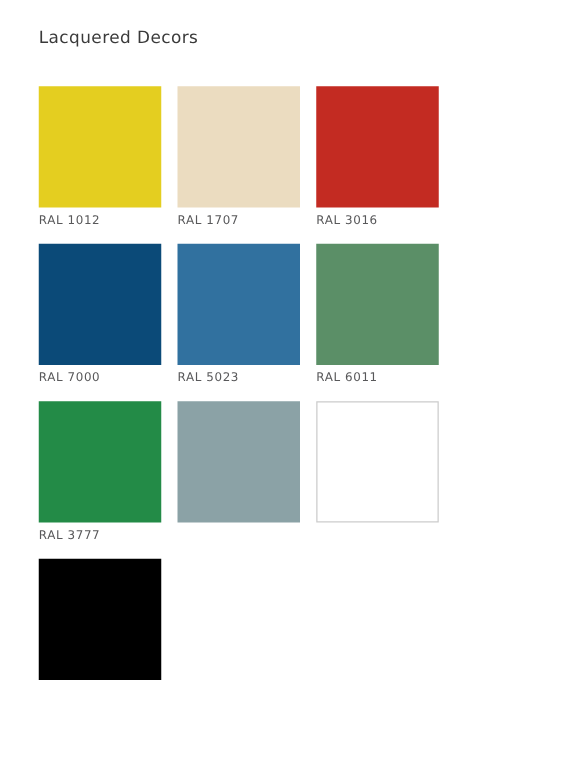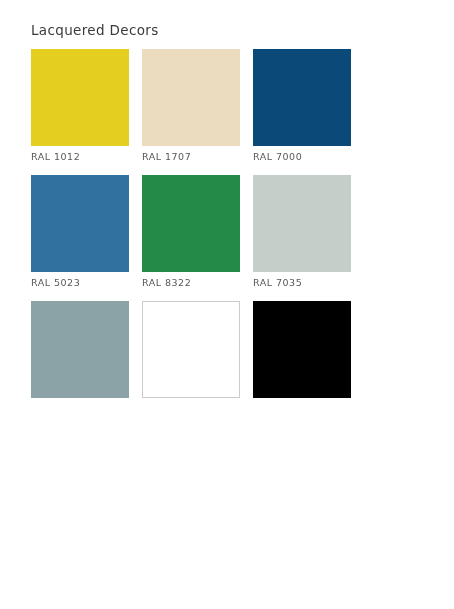--- a/index.html
+++ b/index.html
@@ -31,21 +31,21 @@
     font-weight: 400;
     letter-spacing: 0.35px;
     color: #3a3a3a;
     font-family: "DejaVu Sans", sans-serif;
     white-space: nowrap;
   }
 
   .swatch-grid {
     position: absolute;
     left: 31px;
-    top: 49px;
+    top: 69px;
     width: 394px;
     display: grid;
     grid-template-columns: 98px 98px 98px;
     column-gap: 33px;
     row-gap: 39px;
     gap: 13px;
   }
 
   .swatch-cell {
     width: 98px;
@@ -81,34 +81,38 @@
   <div class="swatch-grid">
       <div class="swatch-cell">
         <div class="swatch-chip" style="background-color: rgb(228, 206, 32);"></div>
         <div class="swatch-label">RAL 1012</div>
       </div>
       <div class="swatch-cell">
         <div class="swatch-chip" style="background-color: rgb(235, 220, 192);"></div>
         <div class="swatch-label">RAL 1707</div>
       </div>
       <div class="swatch-cell">
+        <div class="swatch-chip" style="background-color: rgb(195, 43, 34);"></div>
+        <div class="swatch-label">RAL 3016</div>
+      </div>
+      <div class="swatch-cell">
         <div class="swatch-chip" style="background-color: rgb(11, 74, 120);"></div>
         <div class="swatch-label">RAL 7000</div>
       </div>
       <div class="swatch-cell">
         <div class="swatch-chip" style="background-color: rgb(49, 113, 159);"></div>
         <div class="swatch-label">RAL 5023</div>
       </div>
       <div class="swatch-cell">
-        <div class="swatch-chip" style="background-color: rgb(35, 139, 71);"></div>
-        <div class="swatch-label">RAL 8322</div>
+        <div class="swatch-chip" style="background-color: rgb(91, 143, 103);"></div>
+        <div class="swatch-label">RAL 6011</div>
       </div>
       <div class="swatch-cell">
-        <div class="swatch-chip" style="background-color: rgb(197, 206, 201);"></div>
-        <div class="swatch-label">RAL 7035</div>
+        <div class="swatch-chip" style="background-color: rgb(35, 139, 71);"></div>
+        <div class="swatch-label">RAL 3777</div>
       </div>
       <div class="swatch-cell">
         <div class="swatch-chip" style="background-color: rgb(139, 162, 166);"></div>
       </div>
       <div class="swatch-cell">
         <div class="swatch-chip bordered" style="background-color: rgb(255, 255, 255);"></div>
       </div>
       <div class="swatch-cell">
         <div class="swatch-chip" style="background-color: rgb(0, 0, 0);"></div>
       </div>

